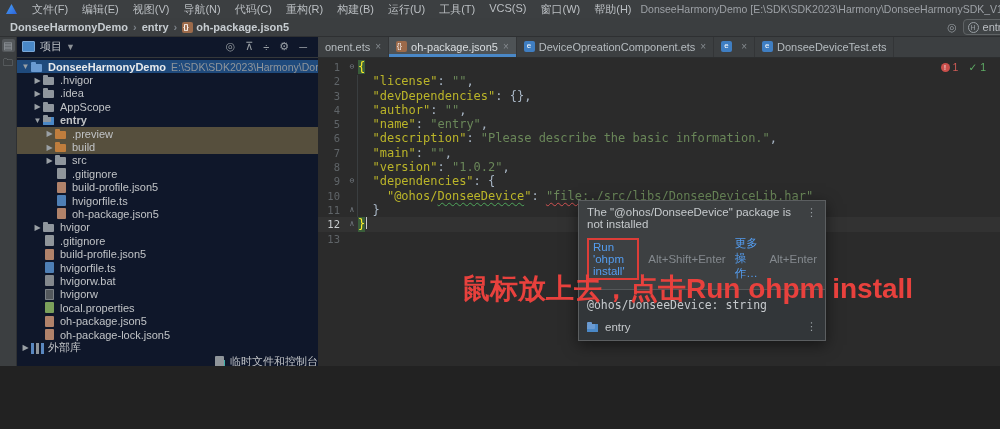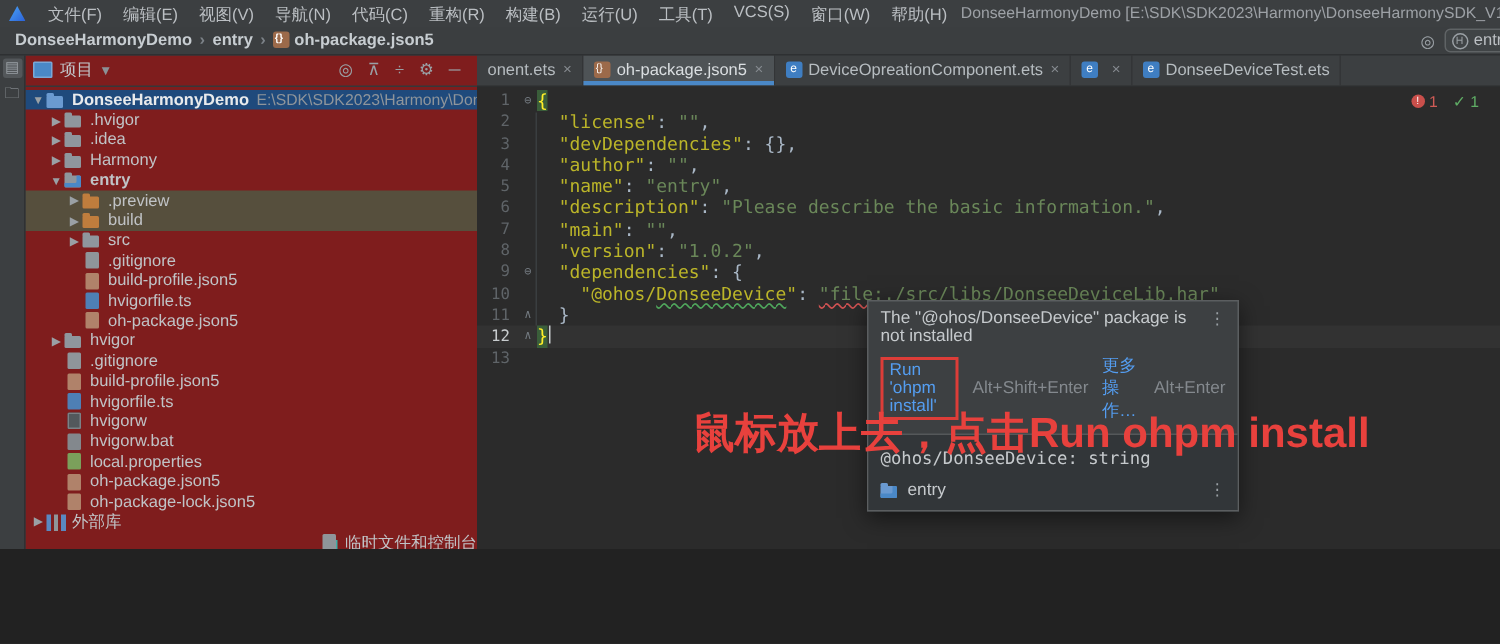--- a/index.html
+++ b/index.html
@@ -16,21 +16,21 @@
   .crumb-sep{color:#7c8288;padding:0 3px;font-weight:bold;}
   .crumb-right{position:absolute;right:0;top:0;height:18px;display:flex;align-items:center;gap:6px;overflow:hidden;}
   .dev-gear{color:#9aa0a5;font-size:11px;}
   .dev-chip{display:flex;align-items:center;gap:4px;border:1px solid #5f6365;border-radius:4px;padding:0 6px 0 4px;height:14px;margin-right:-14px;background:#404446;}
   .hos-circle{width:9px;height:9px;border:1px solid #9aa0a5;border-radius:50%;color:#9aa0a5;font-size:7px;line-height:9px;text-align:center;flex:none;}
   
   .stripe{position:absolute;left:0;top:36px;bottom:0;width:16px;background:#3c3f41;border-right:1px solid #2f3133;display:flex;flex-direction:column;align-items:center;padding-top:3px;gap:4px;z-index:4;}
   .stripe-ic{width:13px;height:13px;font-size:10px;line-height:13px;text-align:center;color:#9aa0a5;border-radius:2px;}
   .stripe-ic.on{background:#53575a;}
   
-  .panel{position:absolute;left:16px;top:36px;width:302px;bottom:0;background:#7f1d1d;z-index:3;}
+  .panel{position:absolute;left:16px;top:36px;width:302px;bottom:0;background:#0f172a;z-index:3;}
   .panel-header{height:21px;display:flex;align-items:center;padding:0 6px;border-bottom:1px solid #35383a;}
   .panel-tab-ic{width:11px;height:9px;background:#4a88c7;border:1px solid #7aa7d6;border-radius:1px;margin-right:5px;flex:none;}
   .panel-title{color:#c2c6ca;}
   .panel-caret{color:#8c9196;margin-left:4px;font-size:9px;}
   .ph-sp{flex:1;}
   .ph-ic{color:#9aa0a5;font-size:11px;padding:0 5px;}
   .tree{padding-top:2px;overflow:hidden;}
   .trow{display:flex;align-items:center;height:13.4px;white-space:nowrap;padding-left:4px;}
   .trow .chev{width:11px;color:#9aa0a5;font-size:8px;text-align:center;flex:none;}
   .trow .lbl{color:#c0c3c6;}
@@ -164,21 +164,21 @@
           <span class="lbl">.hvigor</span>
         </div>
         <div class="trow" style="padding-left: 16px;">
           <span class="chev">▶</span>
           <span class="ic ic-folder"></span>
           <span class="lbl">.idea</span>
         </div>
         <div class="trow" style="padding-left: 16px;">
           <span class="chev">▶</span>
           <span class="ic ic-folder"></span>
-          <span class="lbl">Harmony</span>
+          <span class="lbl">AppScope</span>
         </div>
         <div class="trow b" style="padding-left: 16px;">
           <span class="chev">▼</span>
           <span class="ic ic-folder mod"></span>
           <span class="lbl">entry</span>
         </div>
         <div class="trow hl" style="padding-left: 28px;">
           <span class="chev">▶</span>
           <span class="ic ic-folder orange"></span>
           <span class="lbl">.preview</span>
@@ -220,26 +220,26 @@
         </div>
         <div class="trow" style="padding-left: 27px;">
           <span class="ic ic-file f-json5"></span>
           <span class="lbl">build-profile.json5</span>
         </div>
         <div class="trow" style="padding-left: 27px;">
           <span class="ic ic-file f-ts"></span>
           <span class="lbl">hvigorfile.ts</span>
         </div>
         <div class="trow" style="padding-left: 27px;">
+          <span class="ic ic-file f-bat"></span>
+          <span class="lbl">hvigorw.bat</span>
+        </div>
+        <div class="trow" style="padding-left: 27px;">
           <span class="ic ic-file f-exec"></span>
           <span class="lbl">hvigorw</span>
-        </div>
-        <div class="trow" style="padding-left: 27px;">
-          <span class="ic ic-file f-bat"></span>
-          <span class="lbl">hvigorw.bat</span>
         </div>
         <div class="trow" style="padding-left: 27px;">
           <span class="ic ic-file f-props"></span>
           <span class="lbl">local.properties</span>
         </div>
         <div class="trow" style="padding-left: 27px;">
           <span class="ic ic-file f-json5"></span>
           <span class="lbl">oh-package.json5</span>
         </div>
         <div class="trow" style="padding-left: 27px;">

